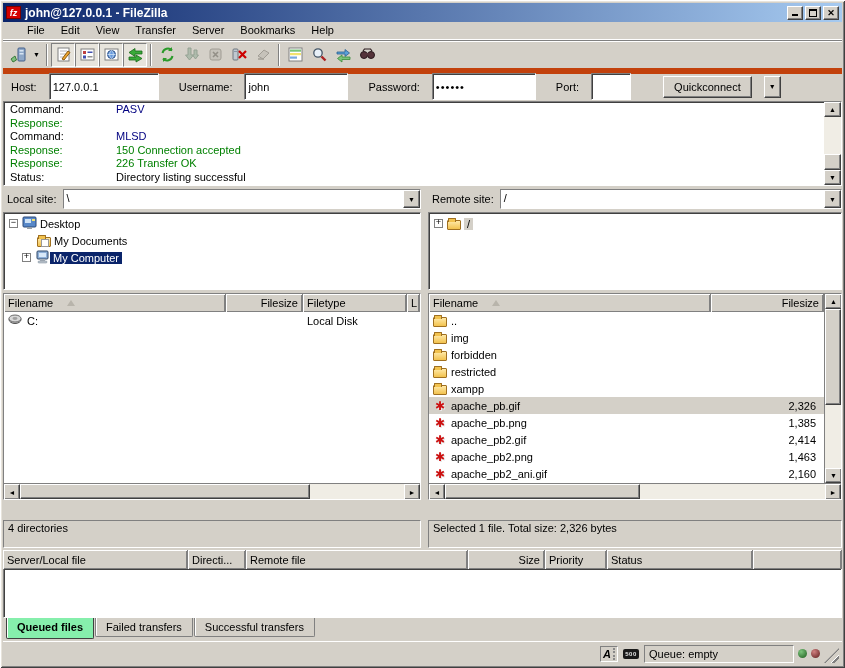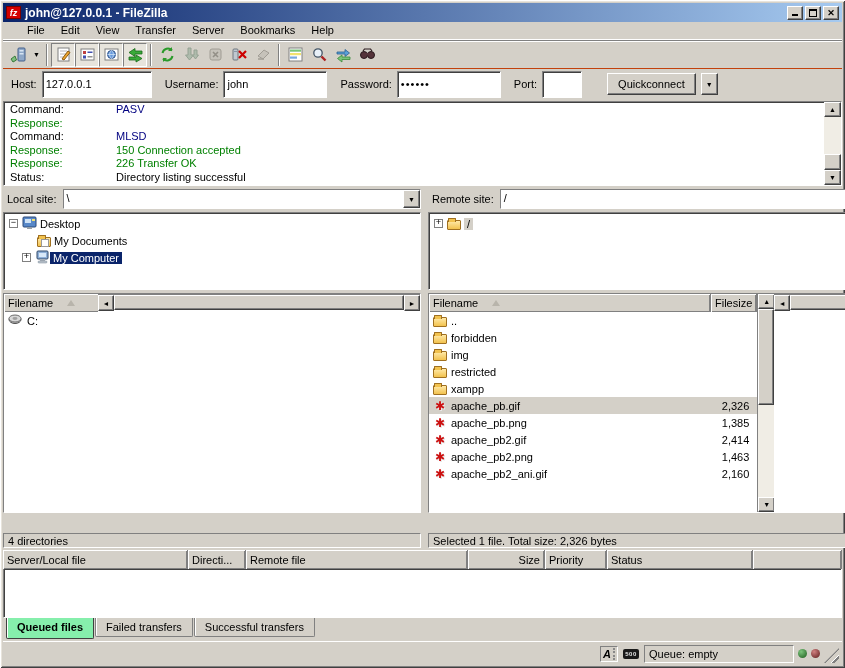--- a/index.html
+++ b/index.html
@@ -33,21 +33,21 @@
 
   
   .toolbar { height:28px; display:flex; align-items:center; padding-left:3px; flex:none; border-top:1px solid #808080; box-shadow: inset 0 1px 0 #fff; }
   .tbtn { width:24px; height:24px; display:flex; align-items:center; justify-content:center; border:1px solid transparent; }
   .tbtn.pressed { border-color:#808080 #FFFFFF #FFFFFF #808080; background:#E7E4DC; }
   .tbtn.disabled svg { opacity:.85; }
   .tb-sep { width:2px; height:22px; border-left:1px solid #808080; border-right:1px solid #FFFFFF; margin:0 3px; }
   .tb-drop { width:13px; height:24px; display:flex; align-items:center; justify-content:center; font-size:7px; }
 
   
-  .quickbar { height:31px; display:flex; align-items:center; gap:5px; padding:0 8px; flex:none; border-top:1px solid #c2410c; }
+  .quickbar { height:31px; display:flex; align-items:center; gap:12px; padding:0 8px; flex:none; border-top:6px solid #c2410c; }
   .qc-label { white-space:nowrap; }
   .qc-input { height:27px; font-family:"Liberation Sans",sans-serif; font-size:11px; padding:1px 3px; }
   .qc-btn { height:22px; padding:0 10px; font-size:11px; display:flex; align-items:center; }
   .qc-dd { width:17px; height:22px; display:flex; align-items:center; justify-content:center; font-size:7px; }
 
   
   .log-wrap { height:85px; margin:2px 0; flex:none; display:flex; }
   .log-body { flex:1; overflow:hidden; padding:1px 0; }
   .log-line { display:flex; height:13.5px; line-height:13.5px;gap:40px; }
   .log-label { width:72px; padding-left:6px; flex:none; }
@@ -76,33 +76,33 @@
   .combo-btn { width:17px; display:flex; align-items:center; justify-content:center; font-size:7px; }
 
   .treebox { height:78px; margin-top:3px; flex:none; overflow:hidden; padding-top:2px; }
   .tree-row { display:flex; align-items:center; height:17px; }
   .expander { width:9px; height:9px; border:1px solid #808080; background:#fff; font-size:9px; line-height:7px; text-align:center; flex:none; margin-right:4px; font-family:"Liberation Mono",monospace; }
   .tree-label { padding:0 3px; white-space:nowrap; }
   .tree-label.sel-active { background:#0A246A; color:#fff; }
   .tree-label.sel-inactive { background:#D4D0C8; }
   .indent { flex:none; }
 
-  .listbox { flex:1; margin-top:3px; display:flex; flex-direction:row; overflow:hidden; }
+  .listbox { flex:1; margin-top:3px; display:flex; flex-direction:column; overflow:hidden; }
   .list-top { flex:1; display:flex; overflow:hidden; }
   .list-main { flex:1; display:flex; flex-direction:column; overflow:hidden; }
   .lheader { height:18px; display:flex; flex:none; background:#D4D0C8; }
   .hcell { background:#D4D0C8; border-right:1px solid #808080; box-shadow: inset 1px 1px 0 #FFFFFF, inset -1px -1px 0 #808080; padding:2px 4px; display:flex; align-items:center; white-space:nowrap; overflow:hidden; }
   .hcell.num { justify-content:flex-end; }
   .sort-arrow { width:0; height:0; border-left:4px solid transparent; border-right:4px solid transparent; border-bottom:6px solid #B8B4AB; margin-left:14px; }
   .rows { flex:1; background:#fff; overflow:hidden; }
   .frow { display:flex; height:17px; align-items:center; }
   .frow.selected { background:#D4D0C8; }
   .cell-name { display:flex; align-items:center; gap:4px; padding-left:4px; overflow:hidden; white-space:nowrap; }
   .cell-size { text-align:right; padding-right:8px; }
-  .statusline { height:15px; margin-top:20px; flex:none; padding:1px 4px; white-space:nowrap; overflow:hidden; }
+  .statusline { height:28px; margin-top:20px; flex:none; padding:1px 4px; white-space:nowrap; overflow:hidden; }
 
   
   .lc-name { width:222px; flex:none; } .lc-size { width:77px; flex:none; } .lc-type { width:104px; flex:none; padding-left:4px;}
   .rc-name { width:282px; flex:none; } .rc-size { flex:1; }
 
   
   .icon { flex:none; display:inline-block; }
   .folder-icon { width:14px; height:10px; background:linear-gradient(#FFE9A8,#F2C24E); border:1px solid #A07020; border-radius:1px; position:relative; margin-top:2px; }
   .folder-icon::before { content:""; position:absolute; top:-3px; left:0; width:6px; height:3px; background:#F2C24E; border:1px solid #A07020; border-bottom:none; border-radius:1px 1px 0 0; }
   .img-file-icon { color:#CC1111; font-size:12px; line-height:12px; width:14px; text-align:center; text-shadow:1px 1px 0 #e8e8e8; }
@@ -428,28 +428,28 @@
               <div class="frow">
                   <div class="cell-name rc-name">
                     <span class="icon folder-icon"></span>
                     <span>..</span>
                   </div>
                   <div class="cell-size rc-size"></div>
                 </div>
               <div class="frow">
                   <div class="cell-name rc-name">
                     <span class="icon folder-icon"></span>
+                    <span>img</span>
+                  </div>
+                  <div class="cell-size rc-size"></div>
+                </div>
+              <div class="frow">
+                  <div class="cell-name rc-name">
+                    <span class="icon folder-icon"></span>
                     <span>forbidden</span>
-                  </div>
-                  <div class="cell-size rc-size"></div>
-                </div>
-              <div class="frow">
-                  <div class="cell-name rc-name">
-                    <span class="icon folder-icon"></span>
-                    <span>img</span>
                   </div>
                   <div class="cell-size rc-size"></div>
                 </div>
               <div class="frow">
                   <div class="cell-name rc-name">
                     <span class="icon folder-icon"></span>
                     <span>restricted</span>
                   </div>
                   <div class="cell-size rc-size"></div>
                 </div>

